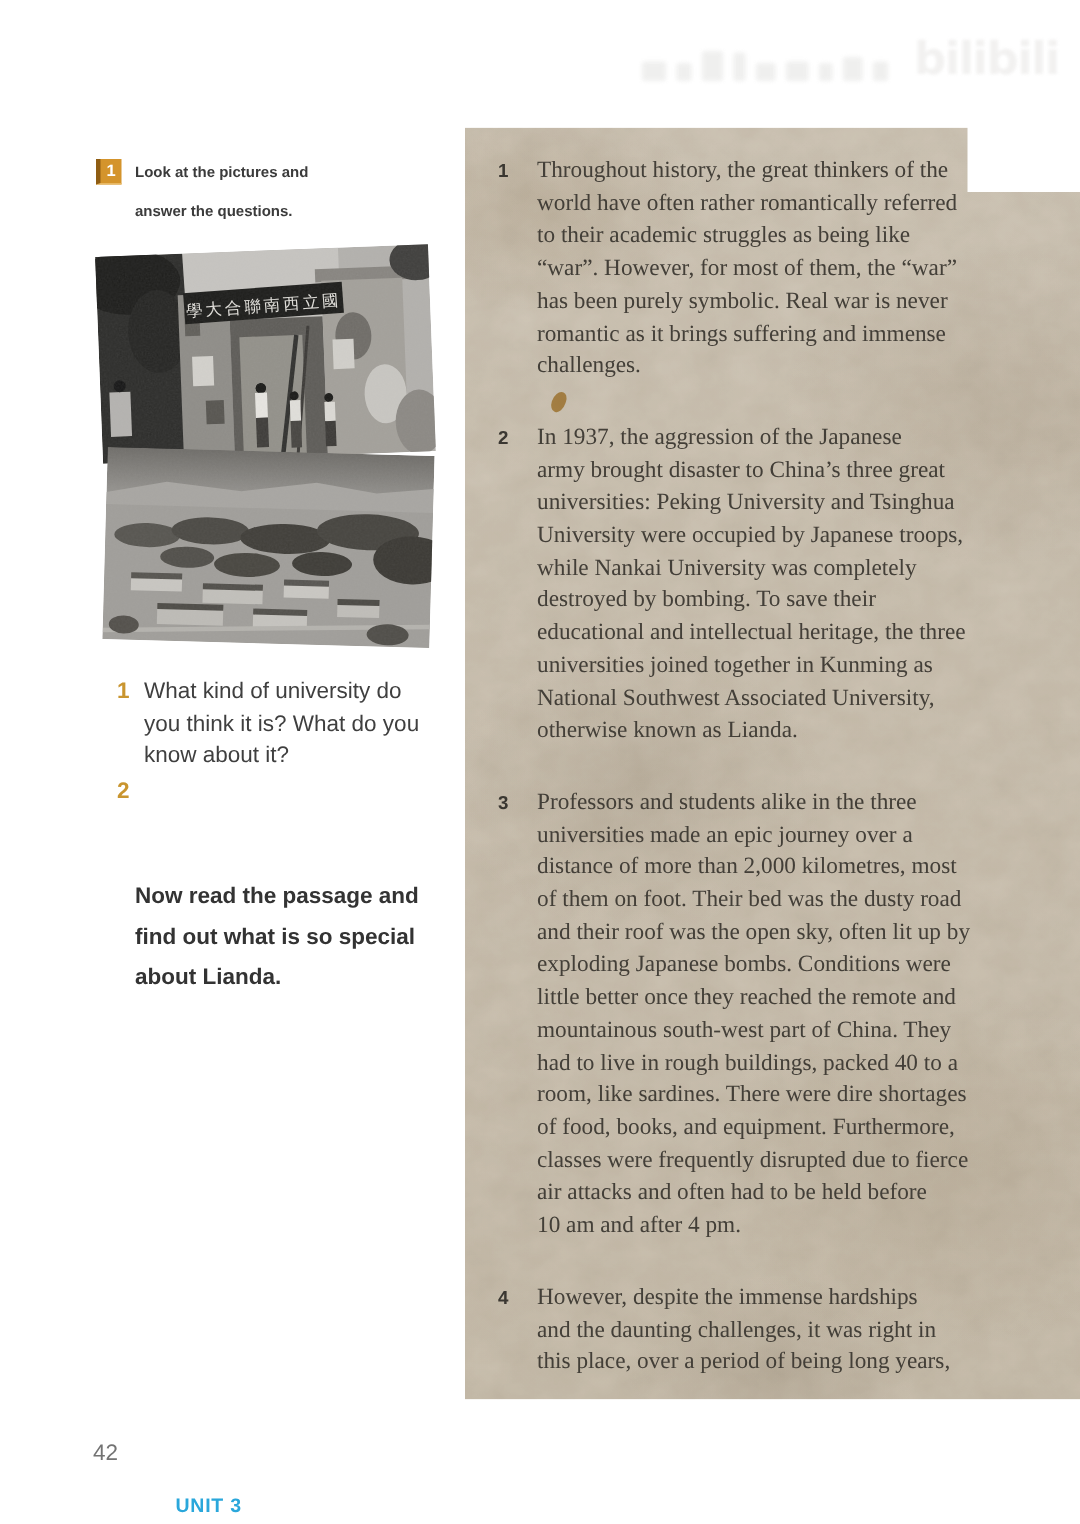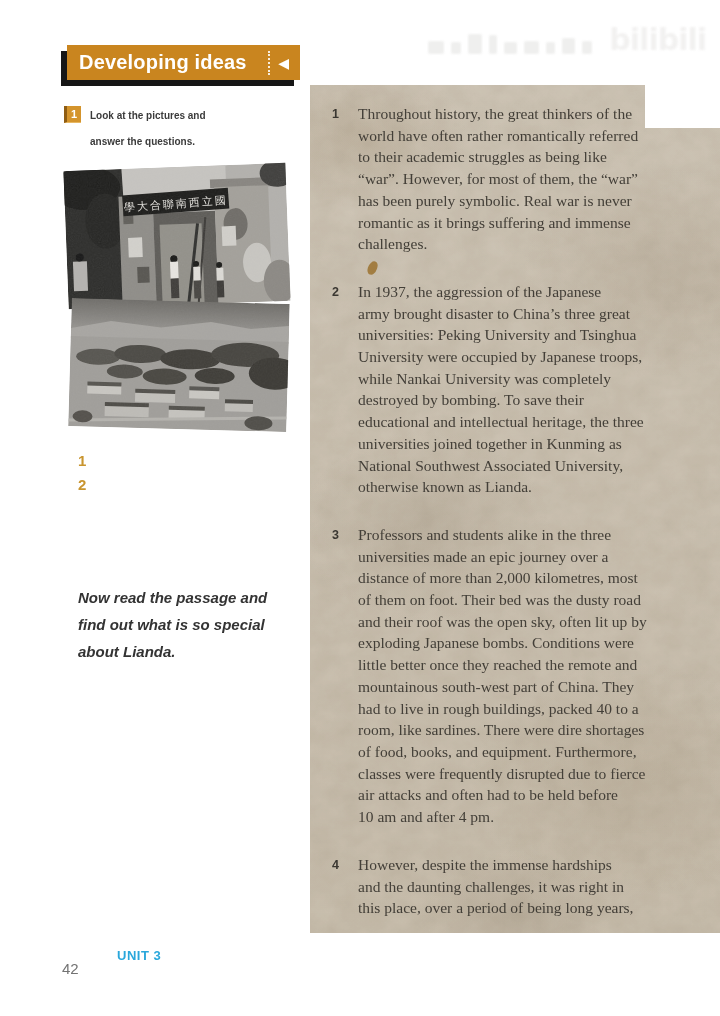--- a/index.html
+++ b/index.html
@@ -47,22 +47,22 @@
   .photo1{left:66px;top:167px;width:222px;height:138px;transform:rotate(-2.2deg);}
   .photo2{left:70px;top:301px;width:218px;height:128px;transform:rotate(1.6deg);}
   .sign-text{font-family:"DejaVu Sans",sans-serif;font-size:11px;letter-spacing:2px;fill:#e3e1dc;}
   
   .questions{position:absolute;left:78px;top:450px;width:230px;}
   .q-item{display:flex;margin-bottom:2px;}
   .q-num{flex:0 0 18px;color:#c9952f;font-weight:bold;font-size:15px;line-height:21.5px;}
   .q-text{font-size:15px;color:#3f3f3f;line-height:21.5px;white-space:pre-line;}
   
   .lead-in{
-    position:absolute;left:78px;top:584px;width:220px;
-    font-size:15px;font-weight:bold;color:#333333;line-height:27px;white-space:pre-line;font-style:italic;
+    position:absolute;left:90px;top:584px;width:220px;
+    font-size:15px;font-weight:bold;color:#333333;line-height:27px;white-space:pre-line;
   }
   
   .parchment{
     position:absolute;left:310px;top:85px;width:410px;height:848px;
     clip-path:polygon(0 0,335px 0,335px 43px,410px 43px,410px 848px,0 848px);
     background:
       radial-gradient(ellipse 180px 120px at 12% 6%, rgba(150,130,100,.22), transparent 60%),
       radial-gradient(ellipse 240px 170px at 88% 22%, rgba(138,120,96,.18), transparent 62%),
       radial-gradient(ellipse 210px 160px at 28% 52%, rgba(124,108,86,.15), transparent 60%),
       radial-gradient(ellipse 260px 190px at 78% 82%, rgba(150,132,104,.19), transparent 62%),
@@ -76,21 +76,21 @@
   }
   .passage{position:relative;padding:18px 34px 0 22px;}
   .para{display:flex;margin-bottom:26px;}
   .para-num{flex:0 0 26px;font-size:12.5px;font-weight:bold;color:#3c3933;line-height:21.7px;padding-top:1px;}
   .para-text{
     font-family:"Liberation Serif","DejaVu Serif",serif;
     font-size:15.5px;color:#45413a;line-height:21.7px;white-space:pre-line;width:328px;
   }
   
   .footer-pagenum{position:absolute;left:62px;top:960px;font-size:15px;font-weight:normal;color:#737373;}
-  .footer-unit{position:absolute;left:117px;top:948px;font-size:13px;font-weight:bold;color:#2aa7db;letter-spacing:.5px;}
+  .footer-unit{position:absolute;left:117px;top:996px;font-size:13px;font-weight:bold;color:#2aa7db;letter-spacing:.5px;}
 </style>
 </head>
 <body>
 
 <div class="page">
 
   <div class="watermark">
     <div class="wm-ghost">
       <i style="width:16px;height:13px"></i>
         <i style="width:10px;height:12px"></i>
@@ -98,26 +98,20 @@
         <i style="width:8px;height:19px"></i>
       <i style="width:13px;height:12px"></i>
         <i style="width:15px;height:13px"></i>
       <i style="width:9px;height:12px"></i>
         <i style="width:13px;height:16px"></i>
       <i style="width:10px;height:13px"></i>
     </div>
     <div class="wm-logo">bilibili</div>
   </div>
 
-  <div class="dev-header">
-    <span class="title">Developing ideas</span>
-    <span class="arrow-box">
-      <span>◀</span>
-    </span>
-  </div>
 
   <div class="activity">
     <span class="badge">1</span>
     <span class="txt">Look at the pictures and
 answer the questions.</span>
   </div>
 
   <div class="photo photo1">
     <svg width="222" height="138" viewBox="0 0 222 140" preserveAspectRatio="none">
       <defs>
@@ -213,20 +207,23 @@
       <line x1="0" y1="122" x2="218" y2="114" stroke="#b5b3ae" stroke-width="3"></line>
       <ellipse cx="14" cy="118" rx="10" ry="6" fill="#524f4a"></ellipse>
       <ellipse cx="190" cy="120" rx="14" ry="7" fill="#4e4c47"></ellipse>
       <rect x="0" y="0" width="218" height="128" filter="url(#grain2)" opacity=".3"></rect>
     </svg>
   </div>
 
   <div class="questions">
     <div class="q-item">
       <span class="q-num">1</span>
+      <span class="q-text">What kind of university do
+you think it is? What do you
+know about it?</span>
     </div>
     <div class="q-item">
       <span class="q-num">2</span>
     </div>
   </div>
 
   <div class="lead-in">Now read the passage and
 find out what is so special
 about Lianda.</div>
 

